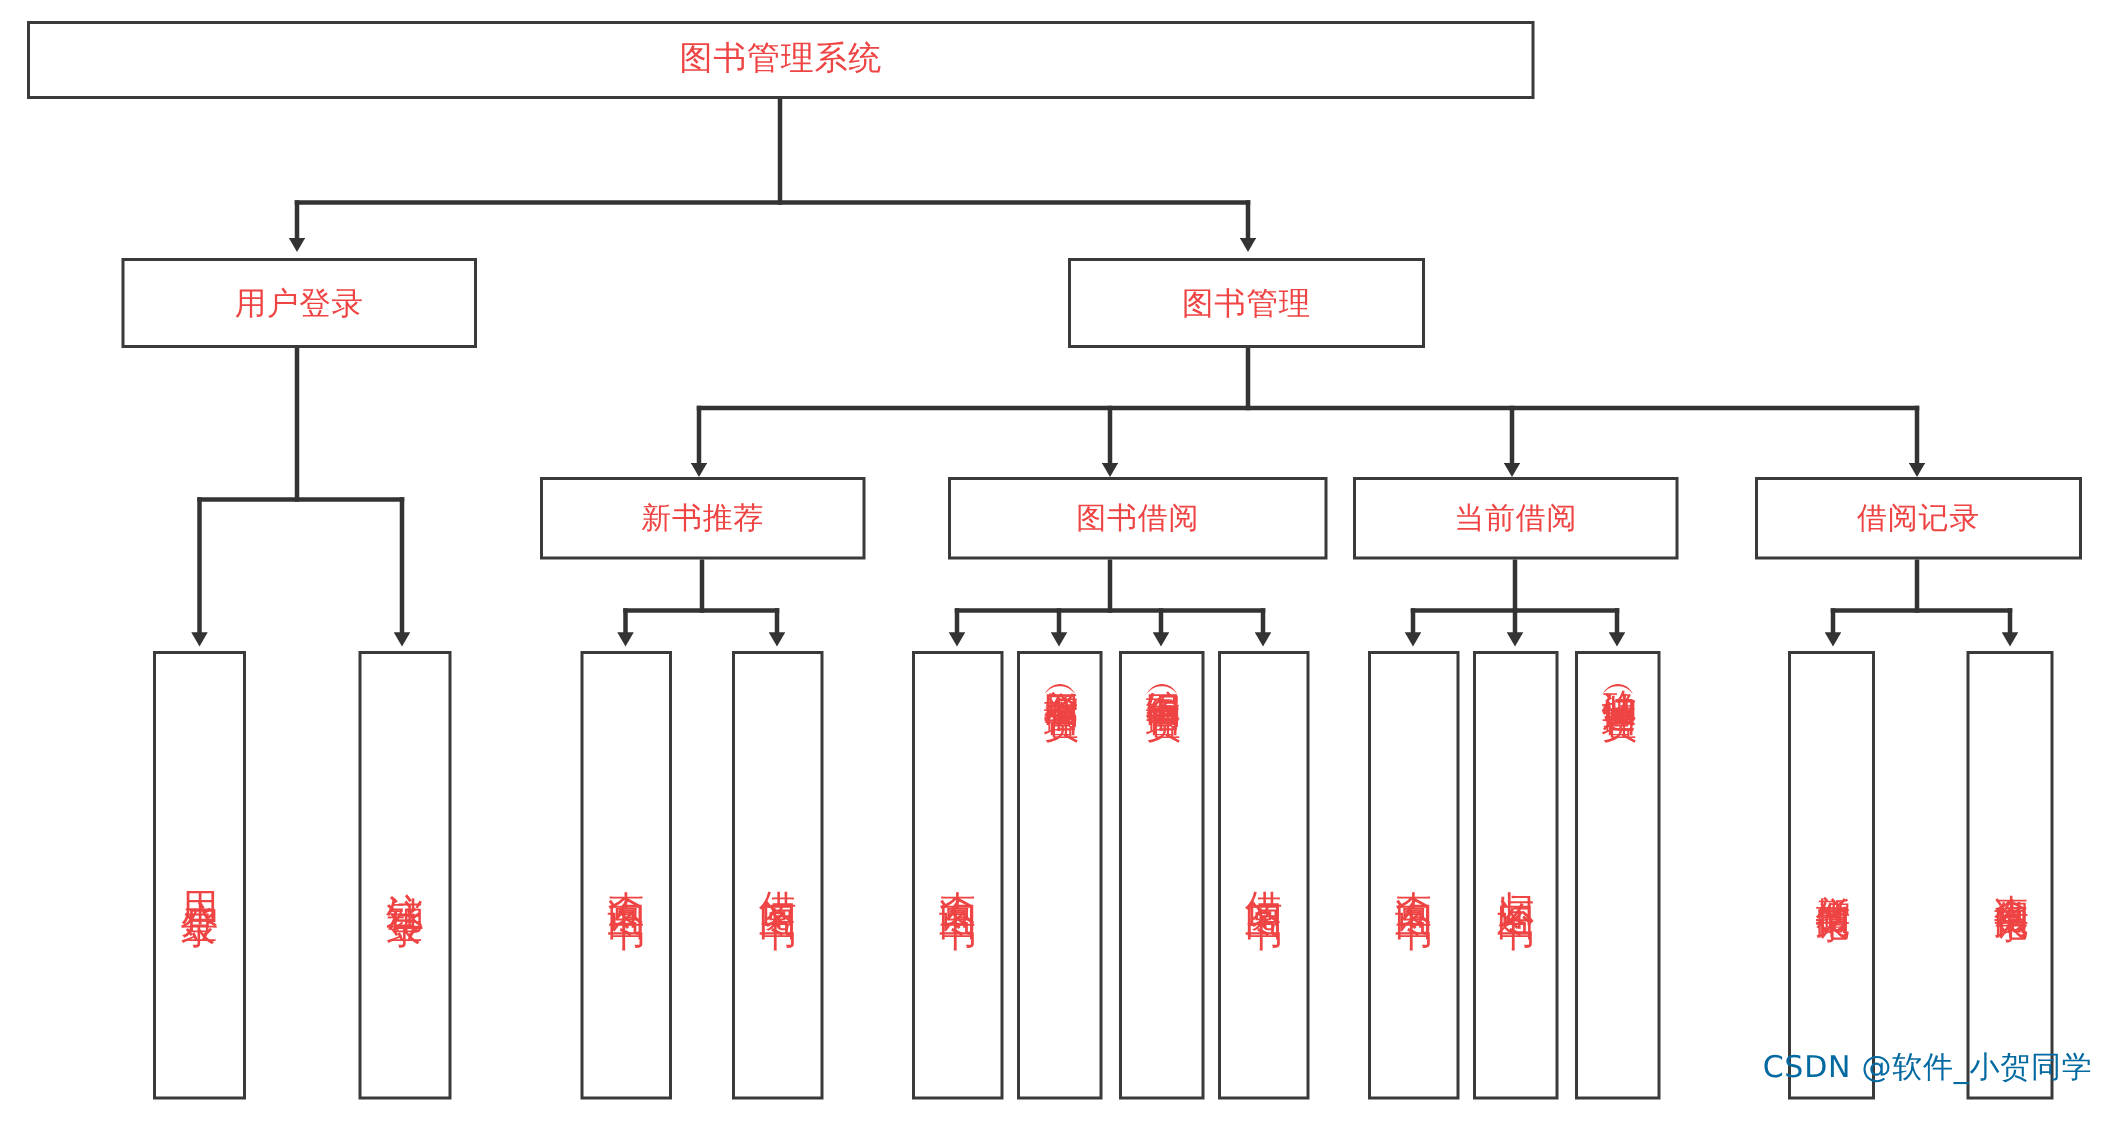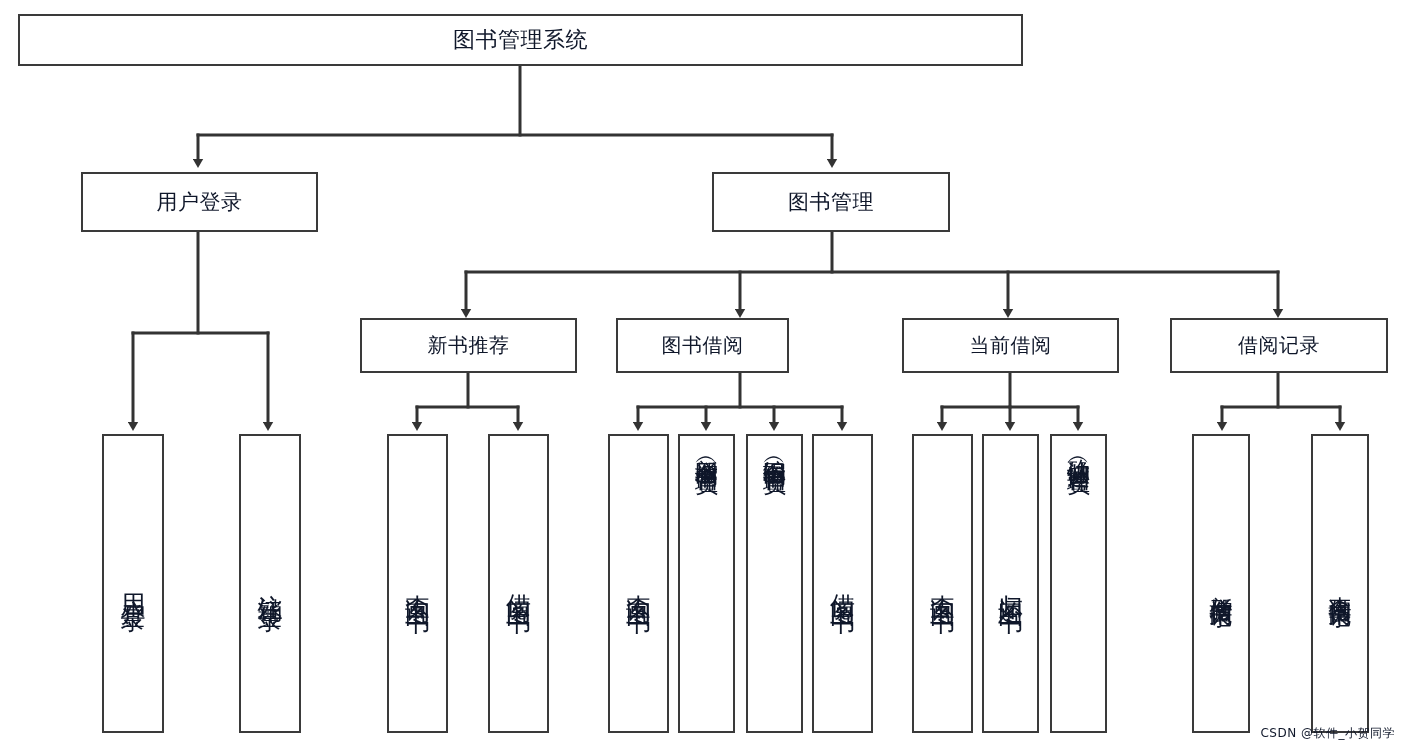--- a/index.html
+++ b/index.html
@@ -23,21 +23,21 @@
     pointer-events:none;
   }
   .node{
     position:absolute;
     box-sizing:border-box;
     background:#ffffff;
     border:2px solid #3a3a3a;
     display:flex;
     align-items:center;
     justify-content:center;
-    color:#0f172a;
+    color:#ef4444;
     z-index:2;
   }
   .node .lbl{
     display:block;
     line-height:1.08;
     white-space:nowrap;
   }
   
   .node.h .lbl{
     writing-mode:horizontal-tb;
@@ -62,23 +62,23 @@
     letter-spacing:5px;
     line-height:1;
   }
   .node.v.tight .lbl{
     font-size:23px;
     letter-spacing:2px;
   }
   #watermark{
     position:absolute;
     right:10px;
-    bottom:5px;
-    font-size:12px;
-    color:#0f172a;
+    bottom:22px;
+    font-size:20px;
+    color:#0369a1;
     white-space:nowrap;
     z-index:3;
     letter-spacing:0.5px;
   }
 </style>
 </head>
 <body>
 
 <div id="diagram">
 
@@ -139,21 +139,21 @@
   <div class="node h lvl1" style="left:81px;top:172px;width:237px;height:60px;">
     <span class="lbl">用户登录</span>
   </div>
   <div class="node h lvl2" style="left:360px;top:318px;width:217px;height:55px;">
     <span class="lbl">新书推荐</span>
   </div>
 
   <div class="node h lvl1" style="left:712px;top:172px;width:238px;height:60px;">
     <span class="lbl">图书管理</span>
   </div>
-  <div class="node h lvl2" style="left:616px;top:318px;width:173px;height:55px;">
+  <div class="node h lvl2" style="left:632px;top:318px;width:253px;height:55px;">
     <span class="lbl">图书借阅</span>
   </div>
   <div class="node h lvl2" style="left:1170px;top:318px;width:218px;height:55px;">
     <span class="lbl">借阅记录</span>
   </div>
   <div class="node h lvl2" style="left:902px;top:318px;width:217px;height:55px;">
     <span class="lbl">当前借阅</span>
   </div>
 
   <div class="node v centered" style="left:102px;top:434px;width:62px;height:299px;">

